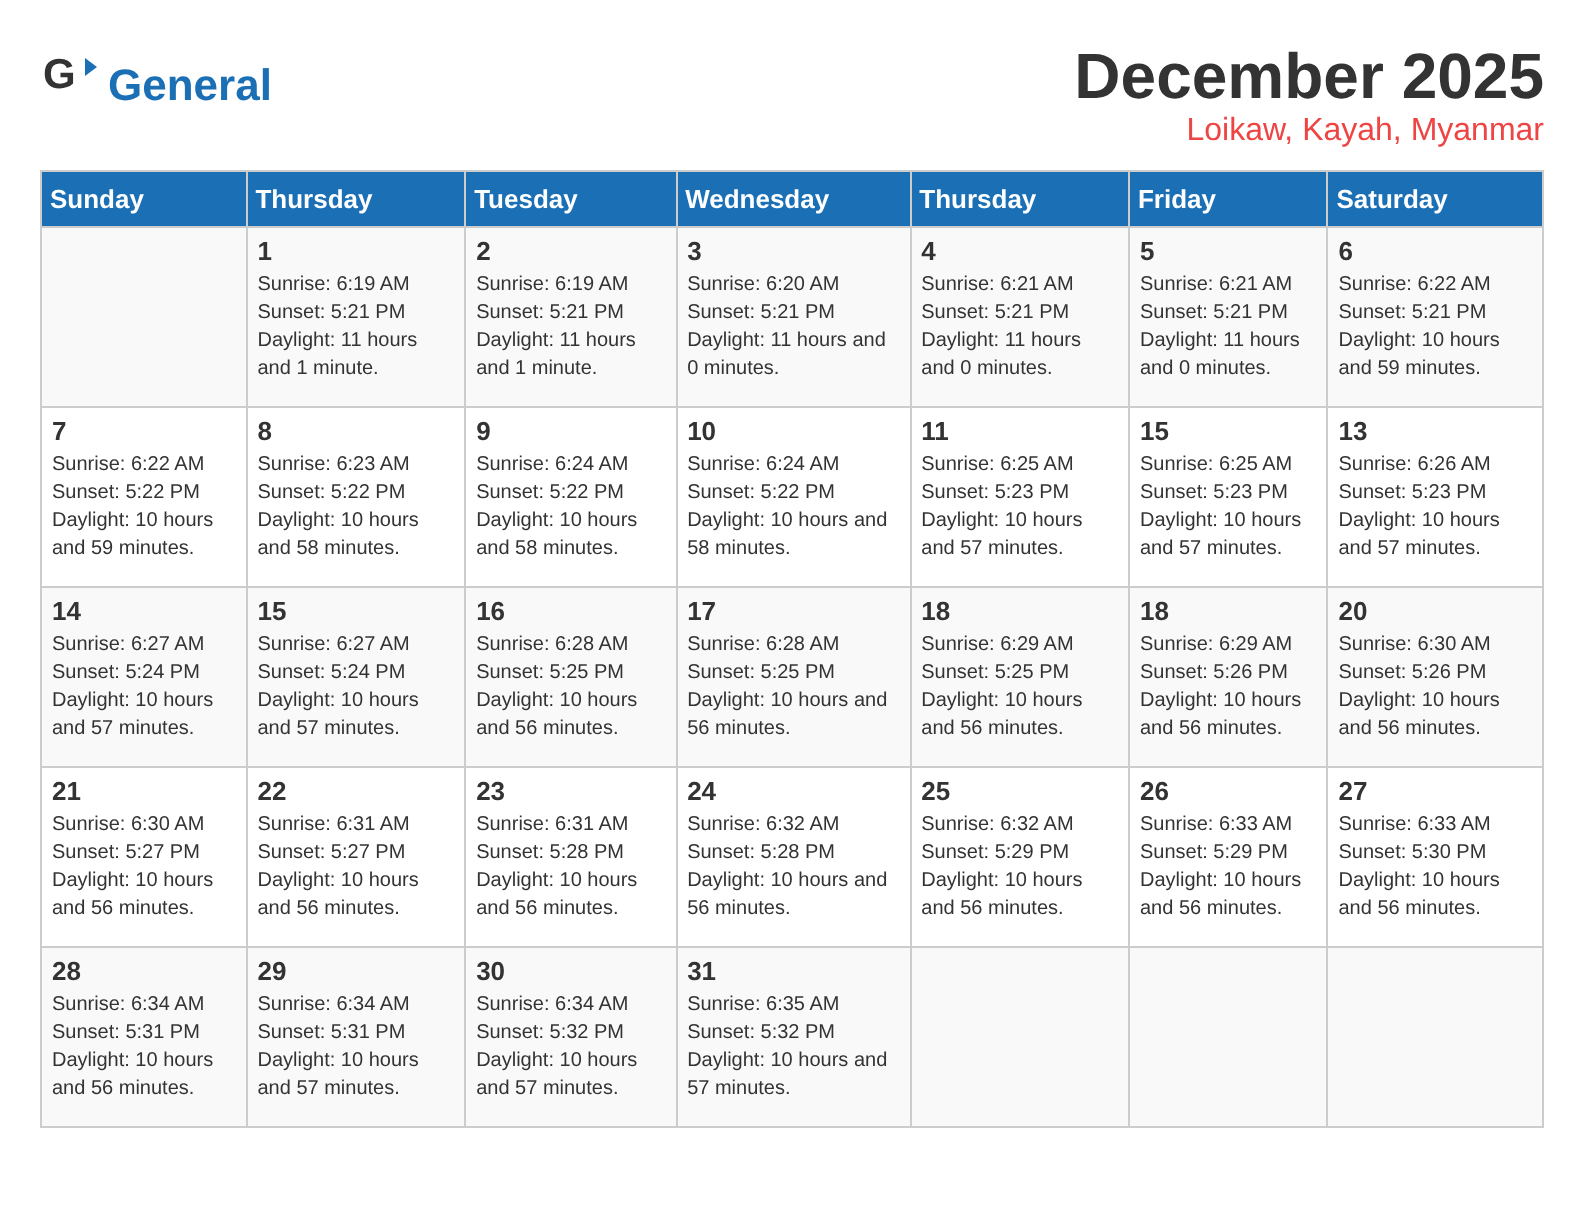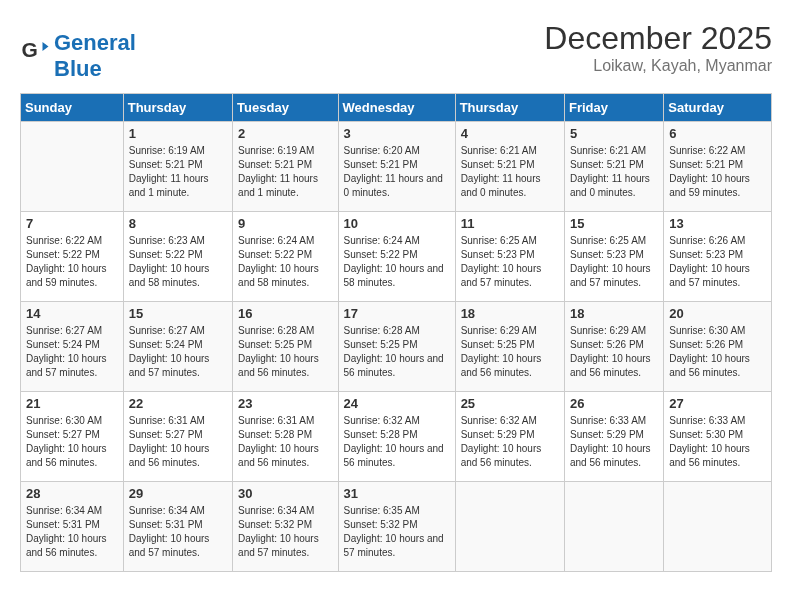--- a/index.html
+++ b/index.html
@@ -33,26 +33,26 @@
     .logo-icon {
       width: 30px;
       height: 30px;
       margin-right: 4px;
     }
     .title-block {
       text-align: right;
     }
     .month-title {
       font-size: 32px;
-      font-weight: normal;
+      font-weight: bold;
       color: #333;
     }
     .location {
       font-size: 16px;
-      color: #737373;
+      color: #ef4444;
     }
     table {
       width: 100%;
       border-collapse: collapse;
       font-size: 11px;
       padding-left: 21px;
     }
     th {
       background-color: #1a6fb5;
       color: #fff;
@@ -93,21 +93,20 @@
 <body>
 
 <div class="header">
   <div class="logo">
     <svg class="logo-icon" viewBox="0 0 40 40">
       <text x="2" y="28" font-size="28" font-weight="bold" fill="#333">G</text>
       <polygon points="30,8 38,14 30,20" fill="#1a6fb5"></polygon>
     </svg>
     <div class="logo-text">
       <div><span>General</span></div>
-      <div><span style="color:#1a6fb5;">Blue</span></div>
     </div>
   </div>
   <div class="title-block">
     <div class="month-title">December 2025</div>
     <div class="location">Loikaw, Kayah, Myanmar</div>
   </div>
 </div>
 
 <table>
   <thead>

